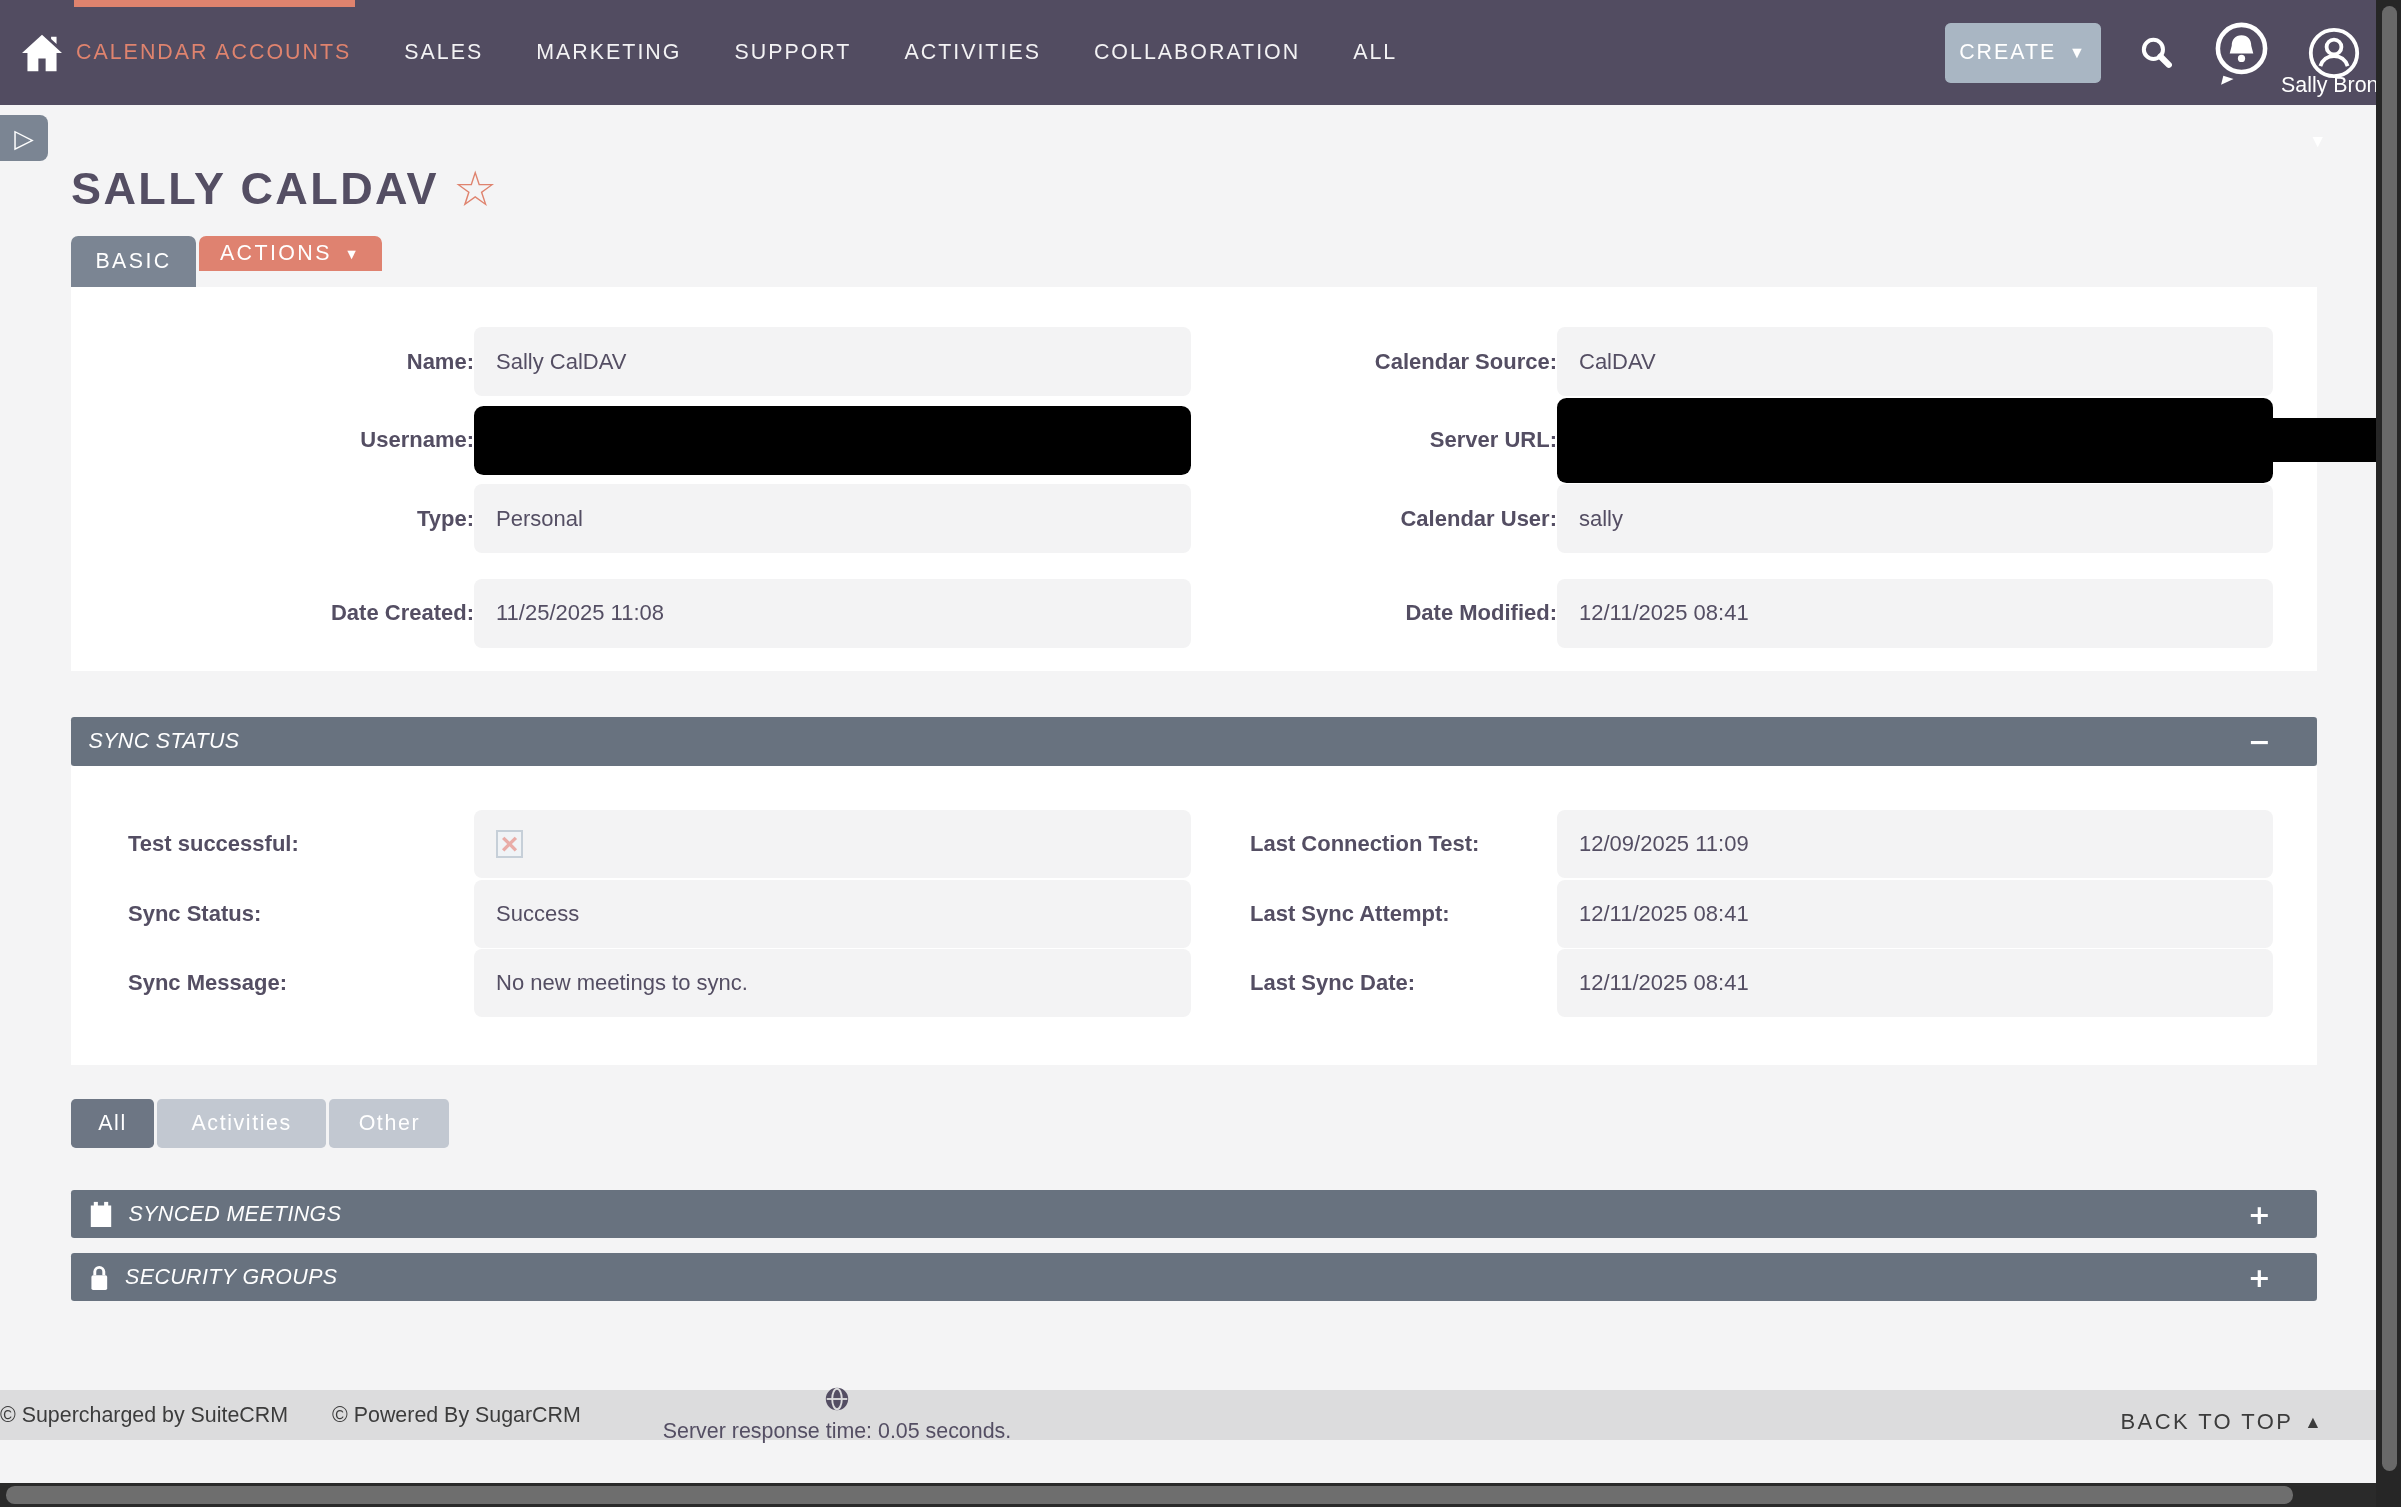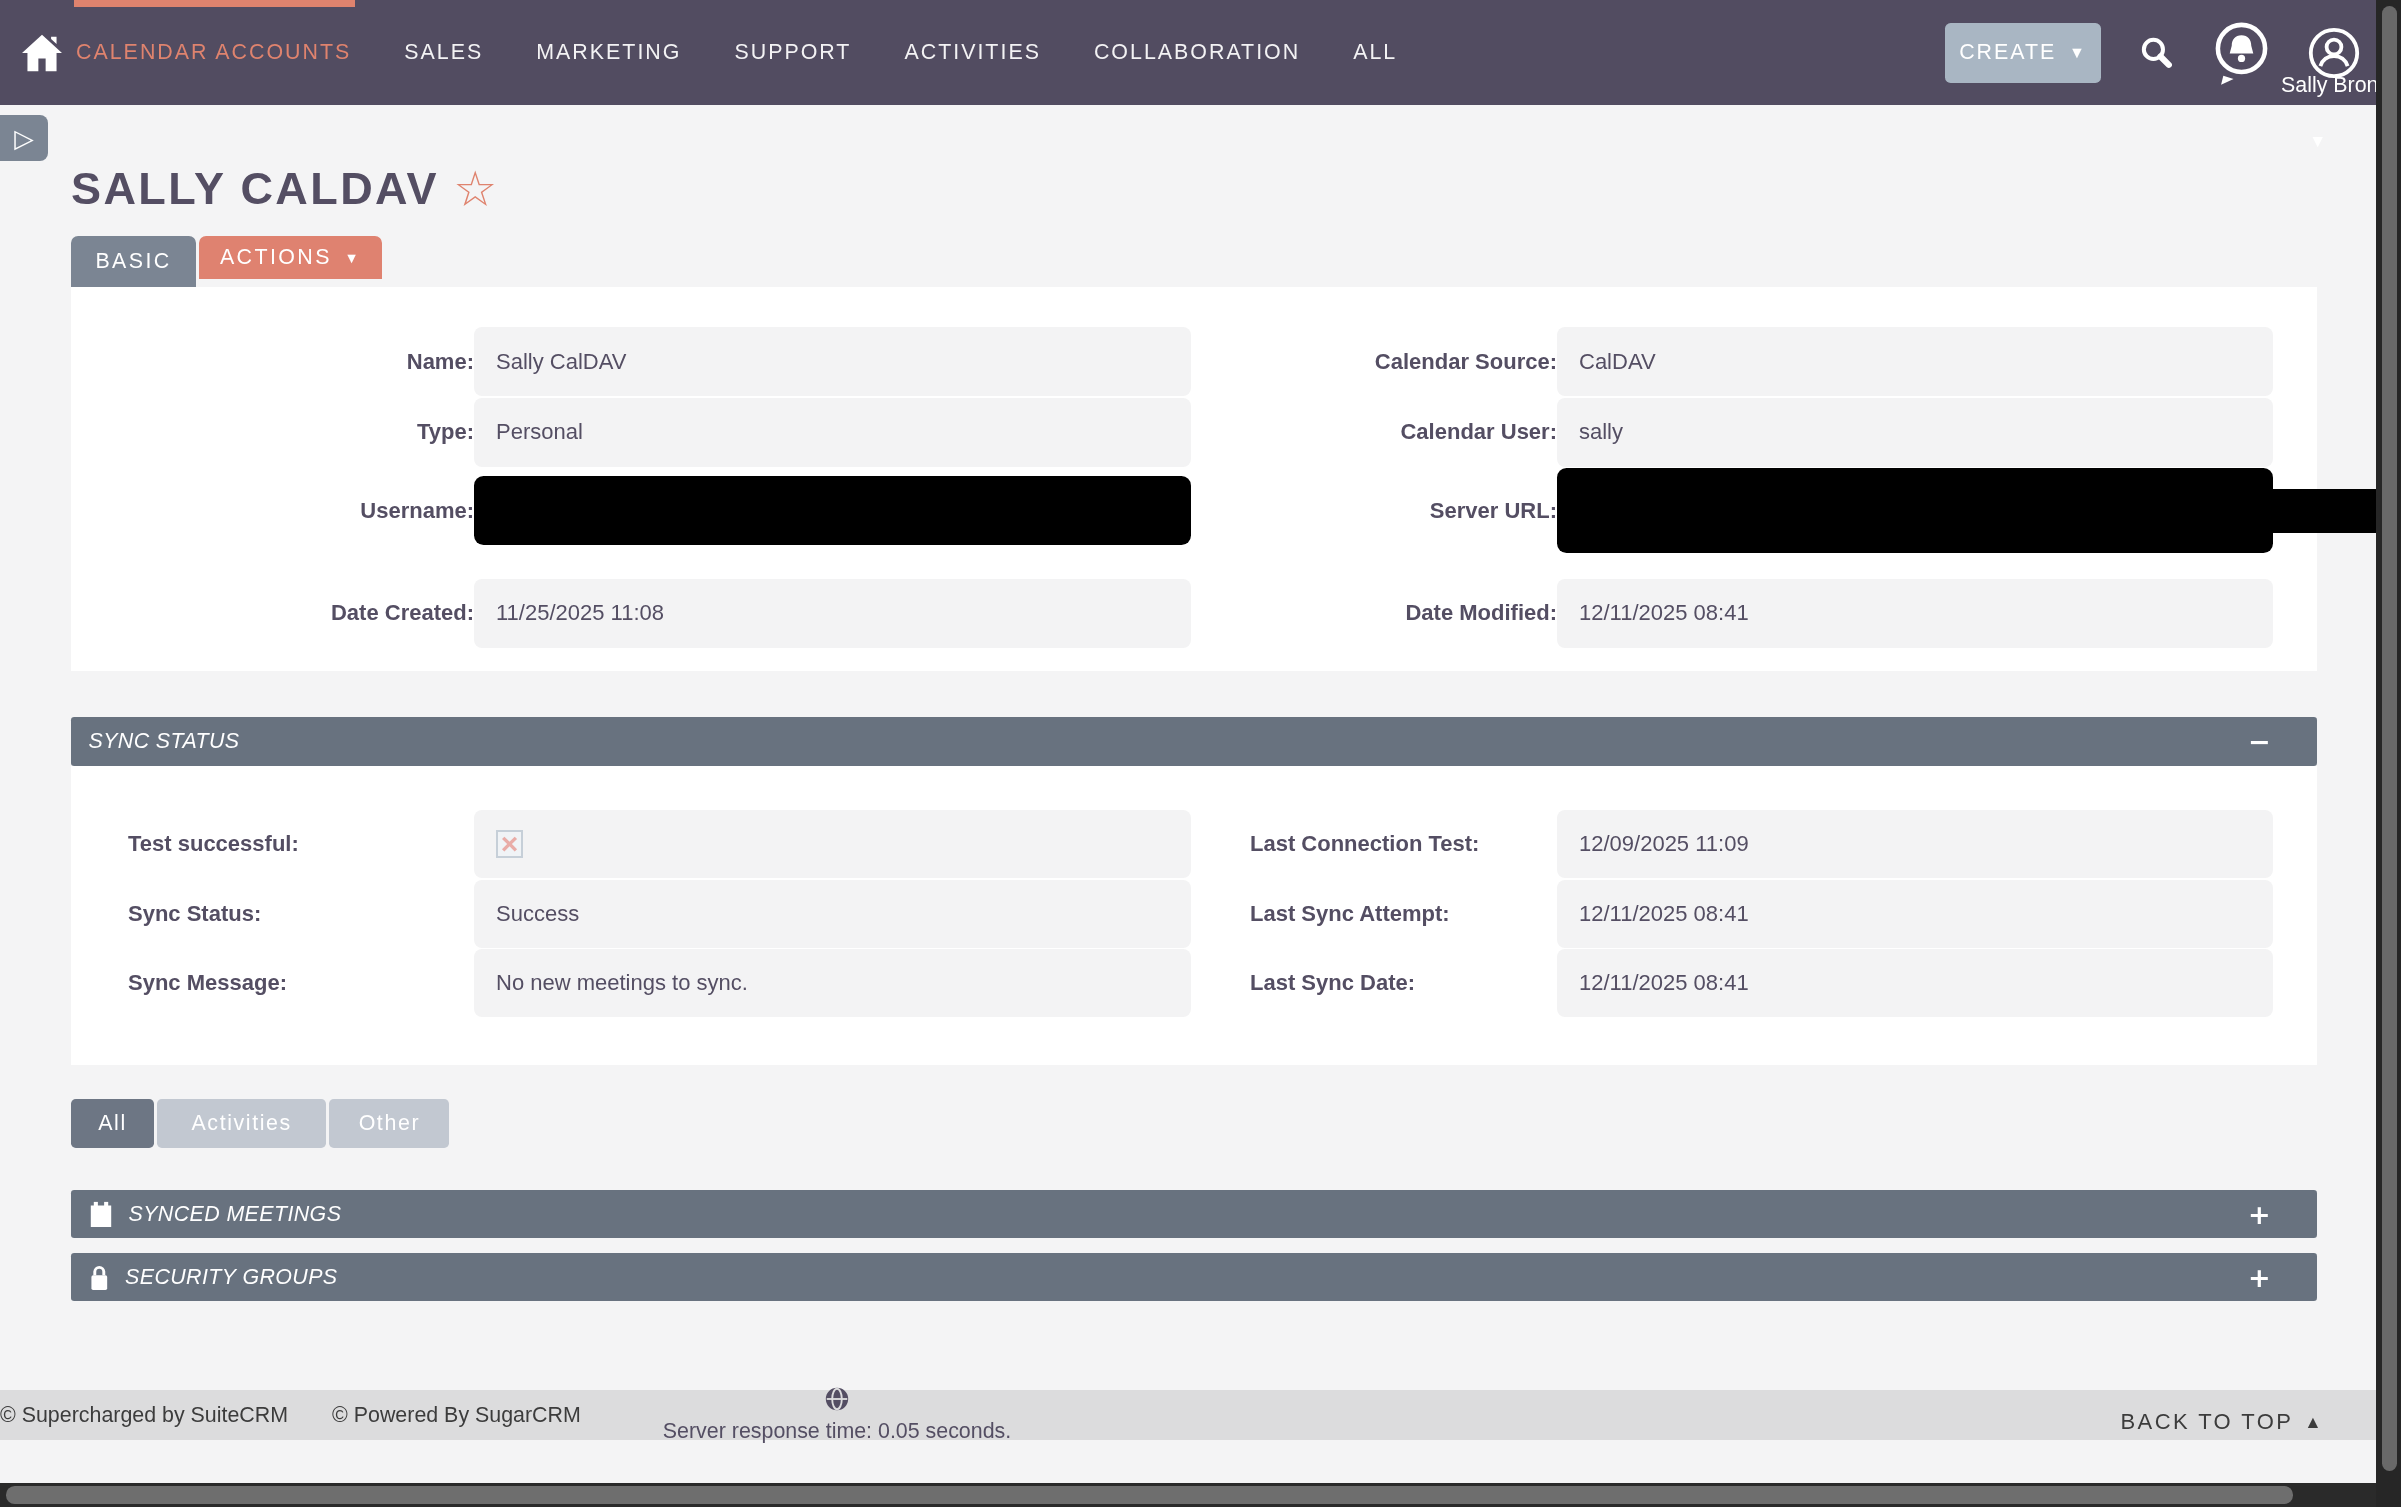--- a/index.html
+++ b/index.html
@@ -47,21 +47,21 @@
     position:absolute; left:71px; top:163px; font-size:45px; letter-spacing:2.4px; color:#544e63;
     display:flex; align-items:center; gap:14.3px;
   }
   .fav-star { font-family:"DejaVu Sans",sans-serif; color:#df836e; font-size:49px; line-height:1; cursor:pointer; }
   .btn-basic {
     position:absolute; left:71px; top:236px; width:125px; height:51px;
     background:#7b8593; border:none; border-radius:7.1px 7.1px 0 0; color:#fff;
     font-size:21.4px; letter-spacing:2.4px; font-family:"Liberation Sans",sans-serif; cursor:pointer;
   }
   .btn-actions {
-    position:absolute; left:199px; top:236px; width:183px; height:43px;
+    position:absolute; left:199px; top:236px; width:183px; height:35px;
     background:#df8270; border:none; border-radius:7.1px 7.1px 0 0; color:#fff;
     font-size:21.4px; letter-spacing:2.4px; font-family:"Liberation Sans",sans-serif; cursor:pointer;
     display:flex; align-items:center; justify-content:center; gap:12.7px;
   }
   .actions-caret { font-size:14.3px; }
   
   .record-panel {
     position:absolute; left:71px; top:287px; width:2246px; height:384px;
     background:#ffffff; padding:40px 0 0 57px;text-align:right;
   }
@@ -196,32 +196,32 @@
 </button>
 
 <div class="record-panel">
   <div class="field-row">
     <div class="flabel">Name:</div>
     <div class="fbox">Sally CalDAV</div>
     <div class="flabel2">Calendar Source:</div>
     <div class="fbox fbox2">CalDAV</div>
   </div>
   <div class="field-row">
-    <div class="flabel">Type:</div>
-    <div class="fbox">Personal</div>
-    <div class="flabel2">Calendar User:</div>
-    <div class="fbox fbox2">sally</div>
-  </div>
-  <div class="field-row">
     <div class="flabel">Username:</div>
     <div class="fbox redacted"></div>
     <div class="flabel2">Server URL:</div>
     <div class="fbox fbox2 redacted redacted-tall">
       <div class="redact-ext"></div>
     </div>
+  </div>
+  <div class="field-row">
+    <div class="flabel">Type:</div>
+    <div class="fbox">Personal</div>
+    <div class="flabel2">Calendar User:</div>
+    <div class="fbox fbox2">sally</div>
   </div>
   <div class="field-row row-gap">
     <div class="flabel">Date Created:</div>
     <div class="fbox">11/25/2025 11:08</div>
     <div class="flabel2">Date Modified:</div>
     <div class="fbox fbox2">12/11/2025 08:41</div>
   </div>
 </div>
 
 <div class="section-header hdr-sync">

